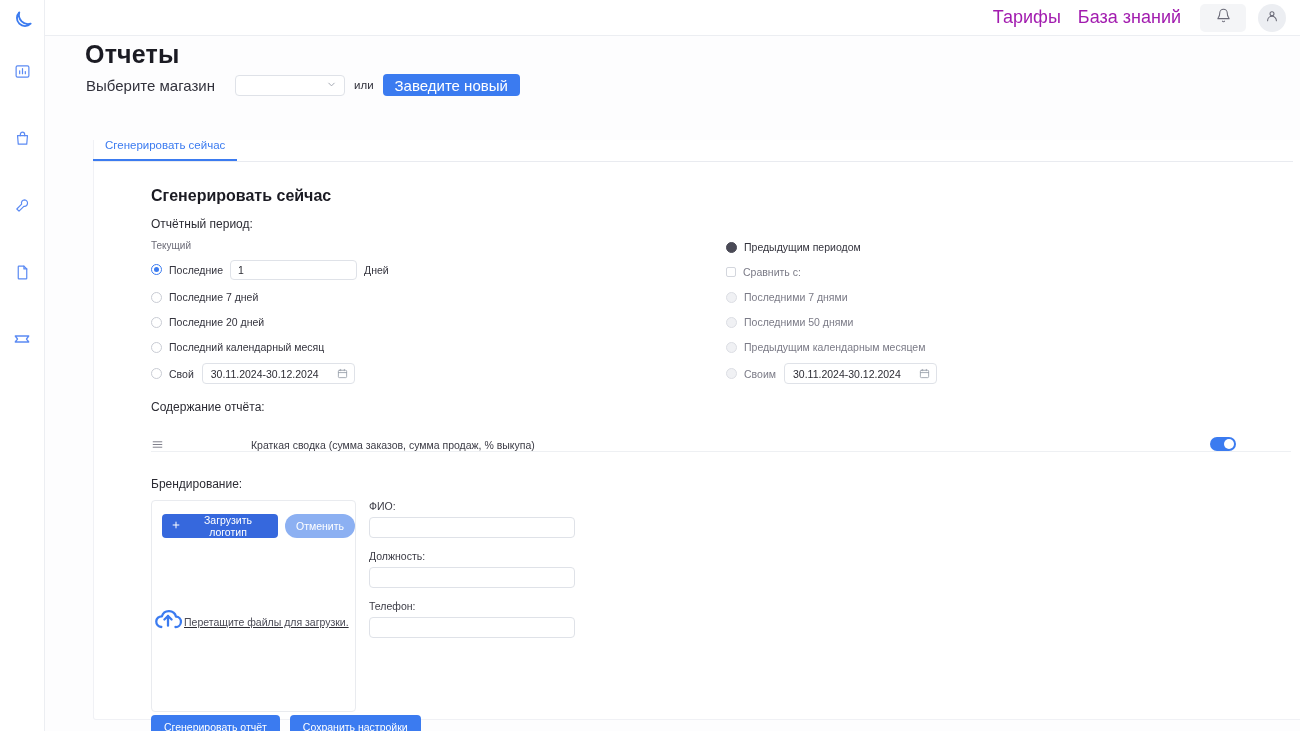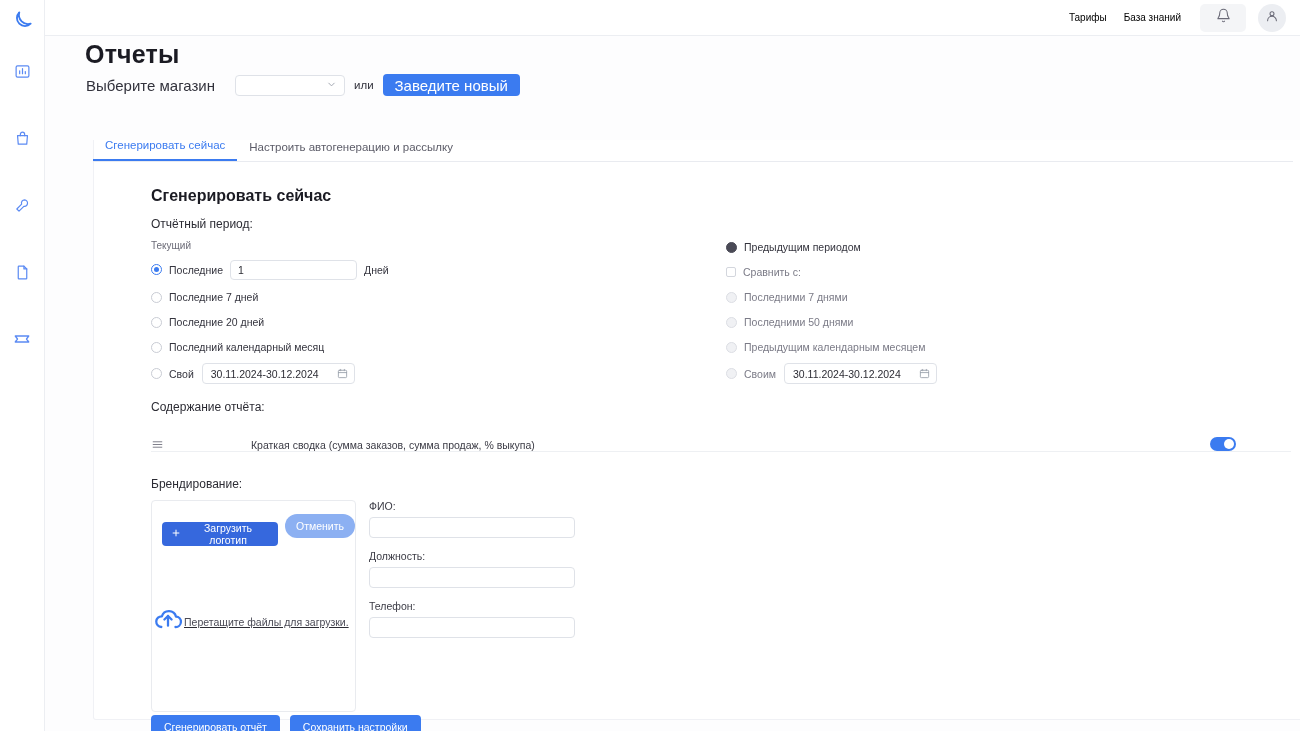--- a/index.html
+++ b/index.html
@@ -33,21 +33,21 @@
   
   .topbar {
     position: absolute; left: 45px; top: 0;
     width: 1255px; height: 36px;
     background: #ffffff;
     border-bottom: 1px solid #eceef2;
     display: flex; align-items: center; justify-content: flex-end;
     padding-right: 14px;
   }
   .top-link {
-    font-size: 10px; color: #000000;
+    font-size: 18px; color: #a21caf;
     margin-right: 17px; cursor: pointer; white-space: nowrap;
   }
   .icon-btn {
     width: 46px; height: 28px;
     background: #f4f5f7; border-radius: 5px;
     display: flex; align-items: center; justify-content: center;
     cursor: pointer; margin-left: 2px;
   }
   .avatar-btn {
     width: 28px; height: 28px; border-radius: 50%;
@@ -202,21 +202,21 @@
     background: #fff;
   }
   .dz-buttons {
     position: absolute; left: 10px; top: 13px;
     display: flex; gap: 7px;
   }
   .btn-upload {
     background: #3668dd; color: #fff; border: none; border-radius: 4px;
     height: 24px; padding: 0 12px 0 9px;
     font-size: 10.5px; font-family: inherit;
-    display: flex; align-items: center; gap: 9px; cursor: pointer; margin-top: 8px;
+    display: flex; align-items: center; gap: 9px; cursor: pointer;
   }
   .btn-cancel {
     background: #8cb0f2; color: #fff; border: none; border-radius: 12px;
     height: 24px; padding: 0 11px;
     font-size: 10.5px; font-family: inherit; cursor: pointer;
   }
   .dz-center {
     position: absolute; left: 0; top: 102px; width: 100%;
     display: flex; flex-direction: row;  text-decoration: underline;
   }
@@ -462,16 +462,15 @@
     </div>
 
     <div class="actions">
       <button class="btn-action">Сгенерировать отчёт</button>
       <button class="btn-action">Сохранить настройки</button>
     </div>
   </div>
 
   <div class="tabs">
     <div class="tab active">Сгенерировать сейчас</div>
-    <div class="tab">Настроить автогенерацию и рассылку</div>
   </div>
 
 </div>
 
 </body></html>

